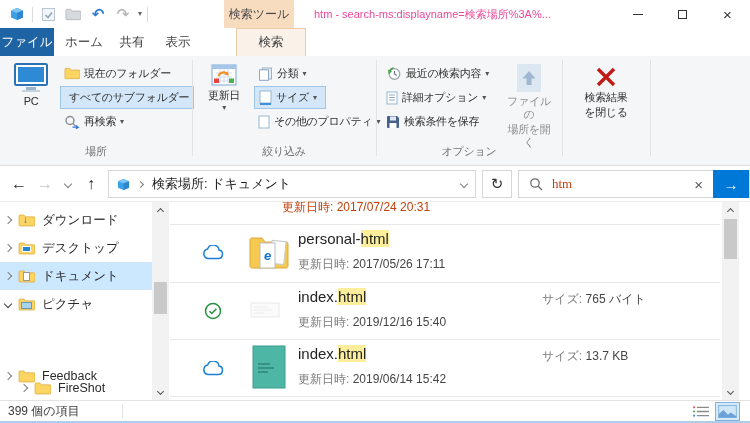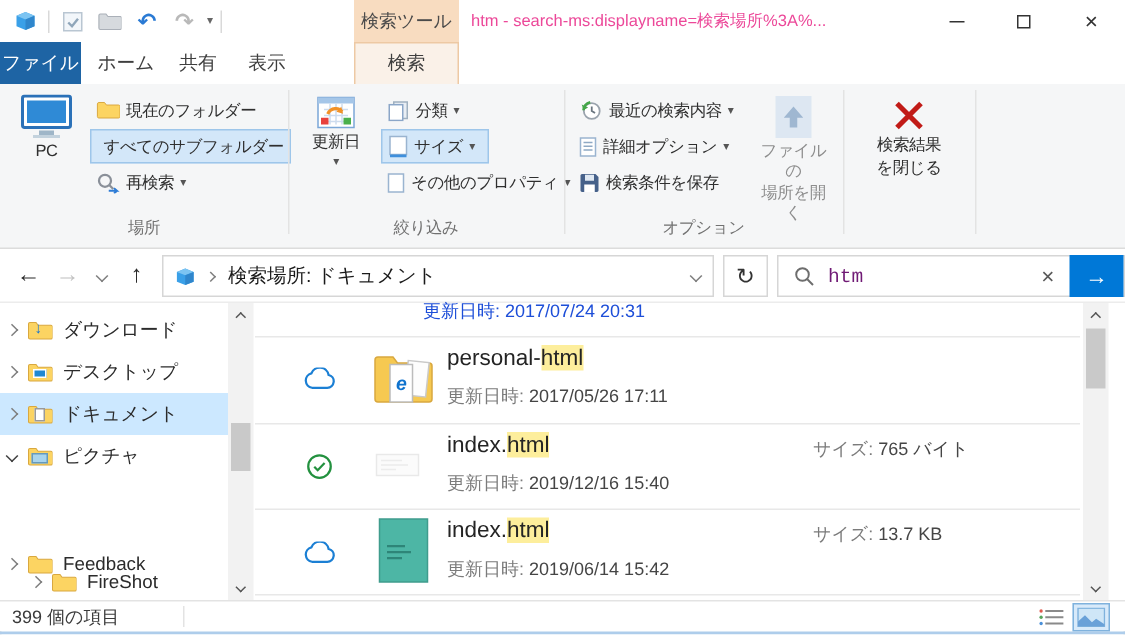--- a/index.html
+++ b/index.html
@@ -33,42 +33,42 @@
 
 .navbar{position:absolute;left:0;top:166px;width:100%;height:36px;background:#fff;border-bottom:1px solid #ececec}
 .navbtn{position:absolute;top:4px;height:28px;display:flex;align-items:center;justify-content:center;font-size:16px;color:#2b2b2b}
 .field{position:absolute;top:4px;height:28px;background:#fff;border:1px solid #d6d6d6;display:flex;align-items:center;font-size:13px}
 .chev{display:inline-block;width:6px;height:6px;border-right:1.5px solid #7e7e7e;border-bottom:1.5px solid #7e7e7e}
 .chev.r{transform:rotate(-45deg)}
 .chev.d{transform:rotate(45deg)}
 .chev.u{transform:rotate(-135deg)}
 .chev.dk{border-color:#3f3f3f}
 .gobtn{width:36px;height:28px;background:#0078d7;color:#fff;display:flex;align-items:center;justify-content:center;font-size:15px;margin-left:auto}
-.sinput{border:none;outline:none;font-size:13px;color:#701a75;flex:1;min-width:0;font-family:Liberation Mono, monospace}
+.sinput{border:none;outline:none;font-size:13px;color:#c2410c;flex:1;min-width:0;font-family:Liberation Serif, serif}
 
 .main{position:absolute;left:0;top:202px;width:100%;height:198px;background:#fff}
 .sitem{position:absolute;height:28px;display:flex;align-items:center;font-size:12.5px;color:#2b2b2b;width:152px}
 .sitem.selected{background:#cce8ff}
 .chv{width:16px;display:flex;justify-content:center;flex:none}
 .fold{position:relative;width:17px;height:13px;flex:none;margin-left:2px}
 .fold .ov{position:absolute}
 .lbl{margin-left:7px;white-space:nowrap}
 .scrolltrack{position:absolute;background:#f2f2f2}
 .sthumb{position:absolute;left:2px;width:13px;background:#c9c9c9}
 .sarrow{position:absolute;left:0;width:17px;height:14px;display:flex;align-items:center;justify-content:center}
 .sarrow .chev{width:5px;height:5px;border-color:#555}
 .sep{position:absolute;height:1px;background:#e8e8e8}
 .frow{position:absolute;left:170px;width:552px}
 .fname{position:absolute;left:128px;top:6px;font-size:15px;color:#242424;white-space:nowrap}
 .hl{background:#fdee9c}
 .fmeta{position:absolute;left:128px;top:32px;font-size:12px;color:#7b7b7b;white-space:nowrap}
 .fmeta .v{color:#454545}
 .fsize{position:absolute;left:372px;top:9px;font-size:12px;color:#7b7b7b;white-space:nowrap}
 .fsize .v{color:#454545}
-.clipdate{position:absolute;left:282px;top:-3px;font-size:12px;color:#1d4ed8;white-space:nowrap}
+.clipdate{position:absolute;left:282px;top:-3px;font-size:12px;color:#c2410c;white-space:nowrap}
 
 .statusbar{position:absolute;left:0;top:400px;width:100%;height:21px;background:#fff;border-top:1px solid #e3e3e3}
 .count{position:absolute;left:8px;top:0;height:20px;line-height:20px;font-size:12px;color:#3a3a3a}
 .viewbtn{position:absolute;display:flex;align-items:center;justify-content:center}
 .viewbtn.on{border:1px solid #7fb2dd;background:#d8eafa}
 .bstrip{position:absolute;left:0;top:421px;width:100%;height:2px;background:#aecdeb}
 </style>
 </head>
 <body>
 
@@ -93,21 +93,21 @@
     <span class="qat">
       <svg width="16" height="13" viewBox="0 0 17 13">
           <path d="M1 2c0-.5.4-1 1-1h4l1.4 1.8H16c.5 0 1 .4 1 1V11c0 .6-.5 1-1 1H2c-.6 0-1-.4-1-1z" fill="#d6dade" stroke="#aab0b8" stroke-width=".8"></path>
         </svg>
     </span>
     <span class="qat" style="color:#2a7ad4;font-size:15px;font-weight:bold">↶</span>
     <span class="qat" style="color:#b9b9b9;font-size:15px;font-weight:bold">↷</span>
     <span class="caret" style="color:#666">▾</span>
     <span class="vsep"></span>
   </div>
-  <div class="ctx-tab" style="left:236px;top:0;width:70px;height:28px">検索ツール</div>
+  <div class="ctx-tab" style="left:224px;top:0;width:70px;height:28px">検索ツール</div>
   <div class="title-txt">htm - search-ms:displayname=検索場所%3A%...</div>
   <div class="wbtn" style="left:615px">
       <span style="display:block;width:10px;height:1px;background:#333"></span>
     </div>
   <div class="wbtn" style="left:660px">
       <span style="display:block;width:9px;height:9px;border:1px solid #333"></span>
     </div>
   <div class="wbtn" style="left:705px;font-size:15px">×</div>
 </div>
 

